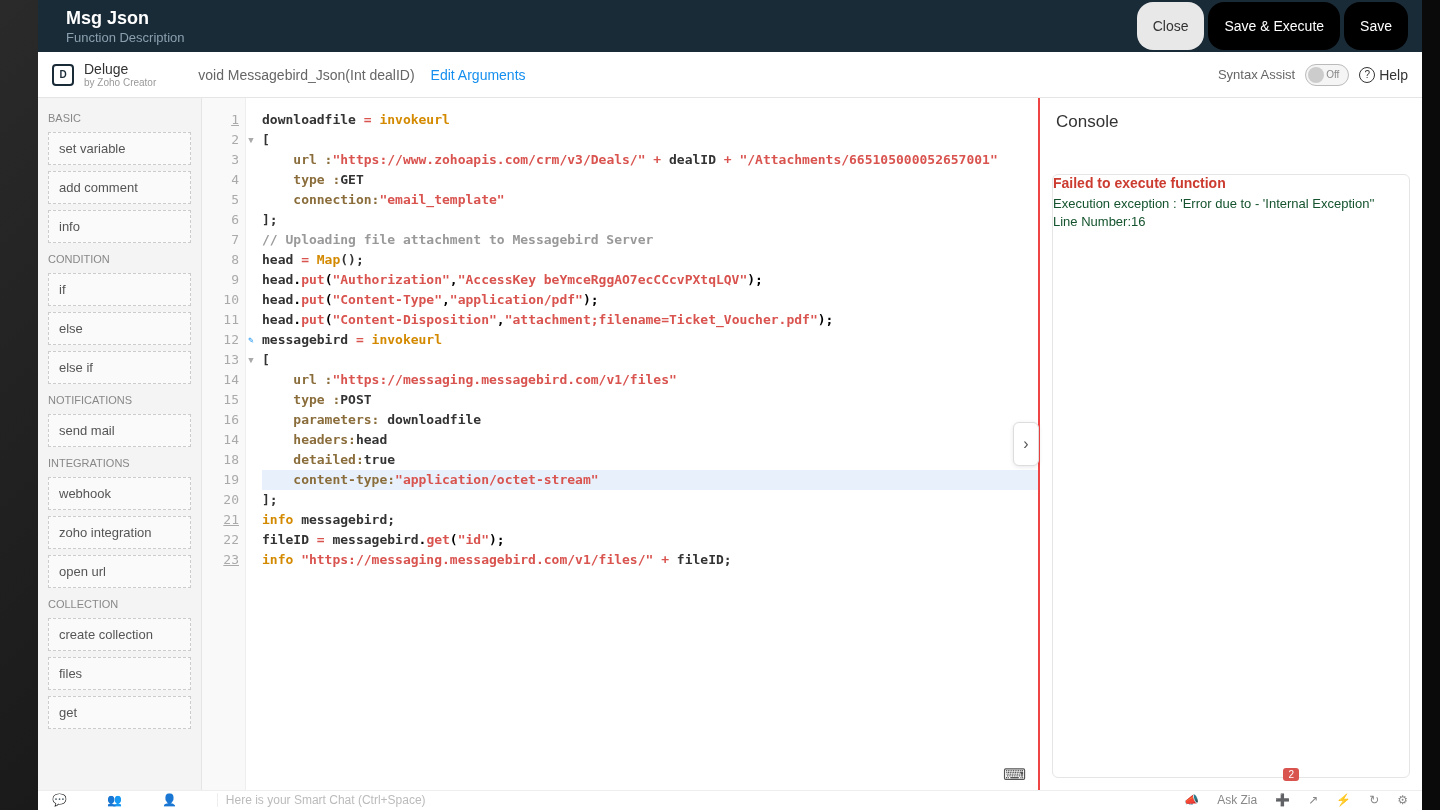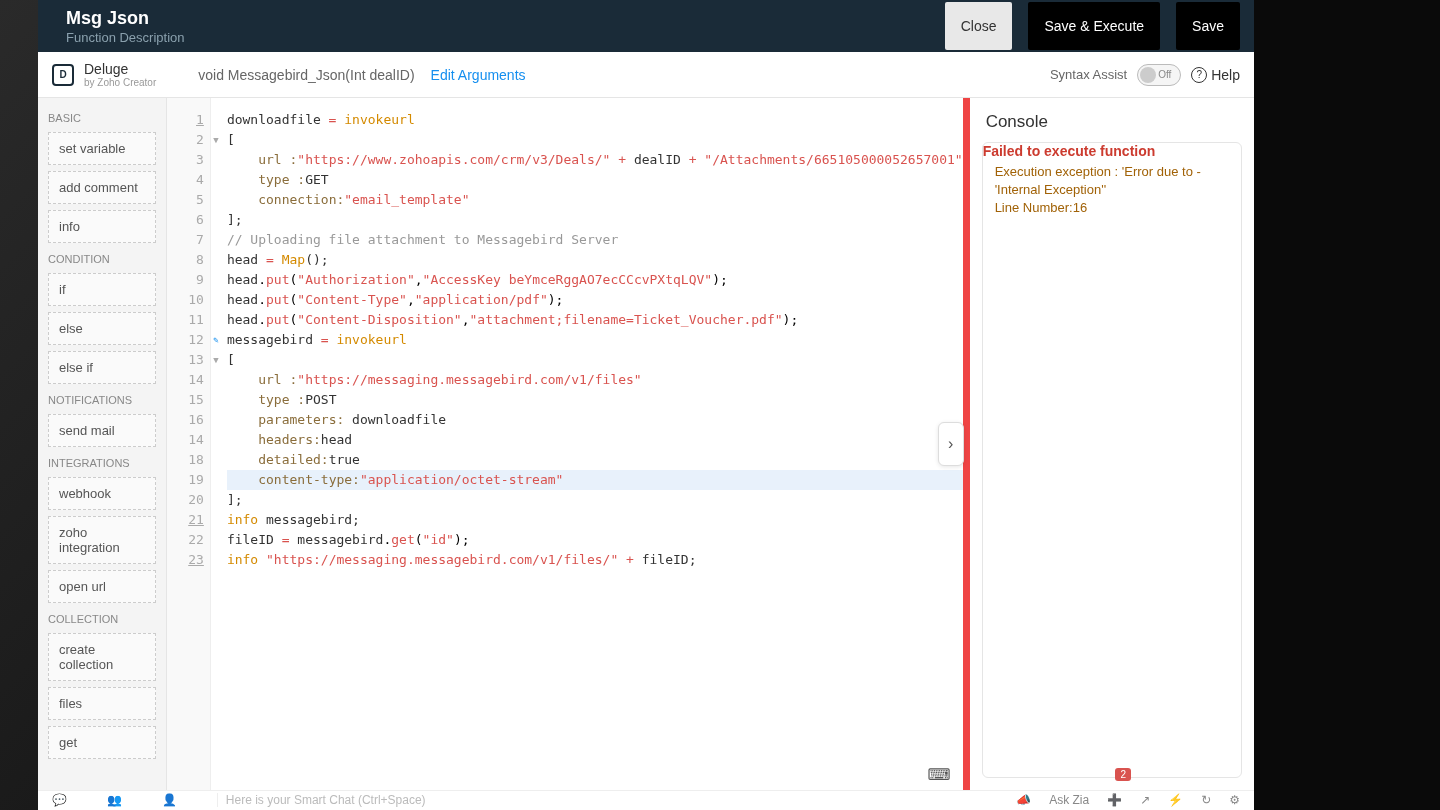--- a/index.html
+++ b/index.html
@@ -4,28 +4,28 @@
 <style>
 * { box-sizing: border-box; margin: 0; padding: 0; }
 body { font-family: -apple-system, BlinkMacSystemFont, "Segoe UI", Helvetica, Arial, sans-serif; background: #0a0a0a; width: 1440px; height: 810px; overflow: hidden; position: relative; }
 
 
 .dock { position: absolute; top: 0; left: 0; width: 38px; height: 810px; background: linear-gradient(135deg, #2a2a2a, #1a1a1a); }
 
 
 .rightbg { position: absolute; top: 0; right: 0; width: 18px; height: 810px; background: #0a0a0a; color: #3fa8a8; font-size: 9px; padding-top: 6px; line-height: 52px; text-align: right; padding-right: 2px; }
 
-.app { position: absolute; top: 0; left: 38px; width: 1216px; height: 810px; background: #fff; display: flex; flex-direction: column; }
+.app { position: absolute; top: 0; left: 38px; width: 1384px; height: 810px; background: #fff; display: flex; flex-direction: column; }
 
 
 .header { background: #1a2b38; color: #fff; height: 52px; display: flex; align-items: center; padding: 0 14px 0 28px; }
 .header-title-block { flex: 1; }
 .header-title { font-size: 18px; font-weight: 600; }
 .header-desc { font-size: 13px; color: #8aa0ad; margin-top: 1px; }
-.header-btn { border: none; border-radius: 2px; padding: 16px 16px; font-size: 14px; margin-left: 16px; cursor: pointer; }
+.header-btn { border: none; border-radius: 16px; padding: 16px 16px; font-size: 14px; margin-left: 4px; cursor: pointer; }
 .btn-close { background: #e8e8e8; color: #333; }
 .btn-primary { background: #000000; color: #fff; }
 
 
 .toolbar { height: 46px; background: #fff; border-bottom: 1px solid #e5e5e5; display: flex; align-items: center; padding: 0 14px; }
 .deluge-logo { width: 22px; height: 22px; border: 2px solid #1a2b38; border-radius: 4px; display: flex; align-items: center; justify-content: center; font-size: 10px; font-weight: 700; color: #1a2b38; margin-right: 10px; }
 .deluge-label { font-size: 14px; color: #333; }
 .deluge-sub { font-size: 10px; color: #999; }
 .func-sig { margin-left: 42px; color: #666; font-size: 14px; }
 .edit-args { color: #158fef; font-size: 14px; margin-left: 16px; cursor: pointer; }
@@ -46,41 +46,41 @@
 .side-item { background: #fafafa; border: 1px dashed #ccc; padding: 8px 10px; font-size: 13px; color: #555; margin-bottom: 6px; cursor: pointer; }
 
 
 .code-area { flex: 1; display: flex; flex-direction: column; position: relative; }
 .code-scroll { flex: 1; display: flex; overflow: auto; font-family: Menlo, Monaco, Consolas, monospace; font-size: 13px; line-height: 20px; }
 .gutter { width: 44px; background: #f9f9f9; border-right: 1px solid #eee; text-align: right; padding: 12px 6px 0 0; color: #aaa; }
 .gutter div { height: 20px; }
 .gutter .has-warn { color: #aaa; text-decoration: underline; }
 .fold-col { width: 10px; padding-top: 12px; color: #aaa; font-size: 9px; }
 .fold-col div { height: 20px; text-align: center; }
-.code-lines { flex: 1; padding: 12px 0 0 6px; white-space: pre; }
+.code-lines { flex: 1; padding: 12px 0 0 6px; white-space: pre; font-weight: bold; }
 .code-lines .line { height: 20px; }
 .line.hl { background: #e8f1fb; }
 .tk-var { color: #333; }
 .tk-op { color: #d9534f; }
 .tk-str { color: #d9534f; }
 .tk-fn { color: #d48a00; }
 .tk-call { color: #d9534f; }
 .tk-cmt { color: #999; }
 .tk-param { color: #8a6d3b; }
 
 .collapse-handle { position: absolute; top: 50%; right: -1px; transform: translateY(-50%); width: 26px; height: 44px; background: #fff; border: 1px solid #ddd; border-radius: 6px; display: flex; align-items: center; justify-content: center; color: #555; box-shadow: 0 1px 4px rgba(0,0,0,0.1); cursor: pointer; z-index: 5; }
 
 .keyboard-icon { position: absolute; bottom: 6px; right: 12px; color: #555; font-size: 16px; }
 
 
-.console { width: 384px; background: #fff; display: flex; flex-direction: column; border-left: 7px solid #ef4444; }
+.console { width: 384px; background: #fff; display: flex; flex-direction: column; border-left: 2px solid #ef4444; gap: 32px; }
 .console-head { padding: 14px 16px 10px; font-size: 17px; color: #333; font-weight: 500; }
 .console-body { flex: 1; margin: 0 12px 12px; border: 1px solid #e5e5e5; border-radius: 6px; padding: 0; font-size: 13px; position: relative; }
 .err-title { color: #cc3b2f; font-weight: 600; font-size: 14px; margin-bottom: 4px; }
-.err-msg { color: #a16207; line-height: 18px; margin-left: 12px; }
+.err-msg { color: #14532d; line-height: 18px; }
 .badge { position: absolute; bottom: -4px; right: 110px; background: #d9534f; color: #fff; font-size: 10px; padding: 1px 5px; border-radius: 3px; }
 
 
 .chatbar { height: 20px; background: #fff; border-top: 1px solid #eee; display: flex; align-items: flex-start; padding: 2px 14px 0; font-size: 12px; color: #aaa; gap: 40px; }
 .chat-icons-left { display: flex; gap: 40px; color: #888; }
 .chat-input { flex: 1; color: #bbb; padding-left: 8px; border-left: 1px solid #eee; }
 .chat-icons-right { display: flex; gap: 18px; color: #888; position: relative; }
 </style>
 </head>
 <body>

